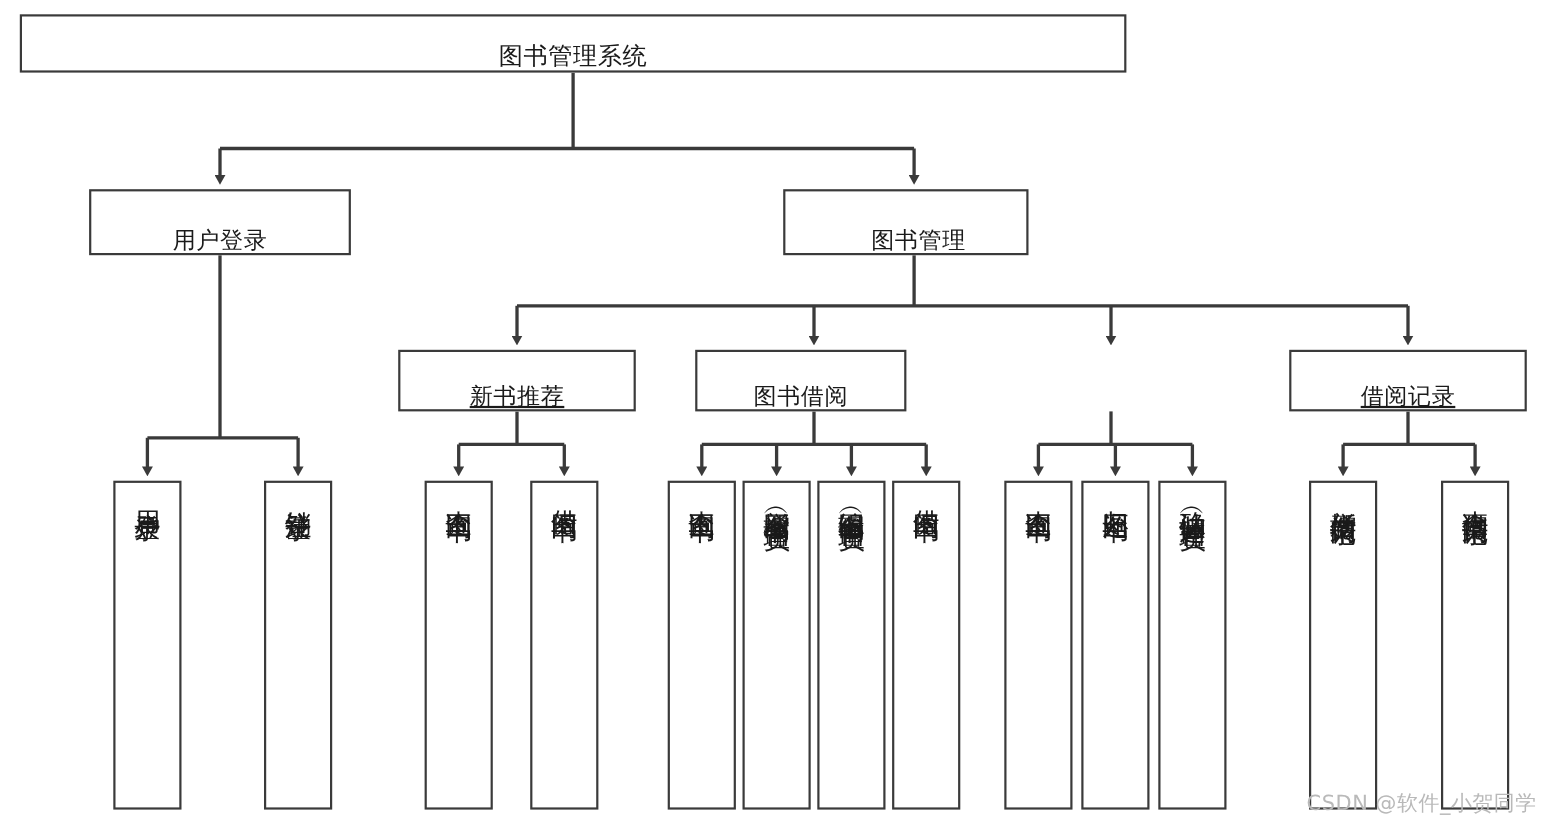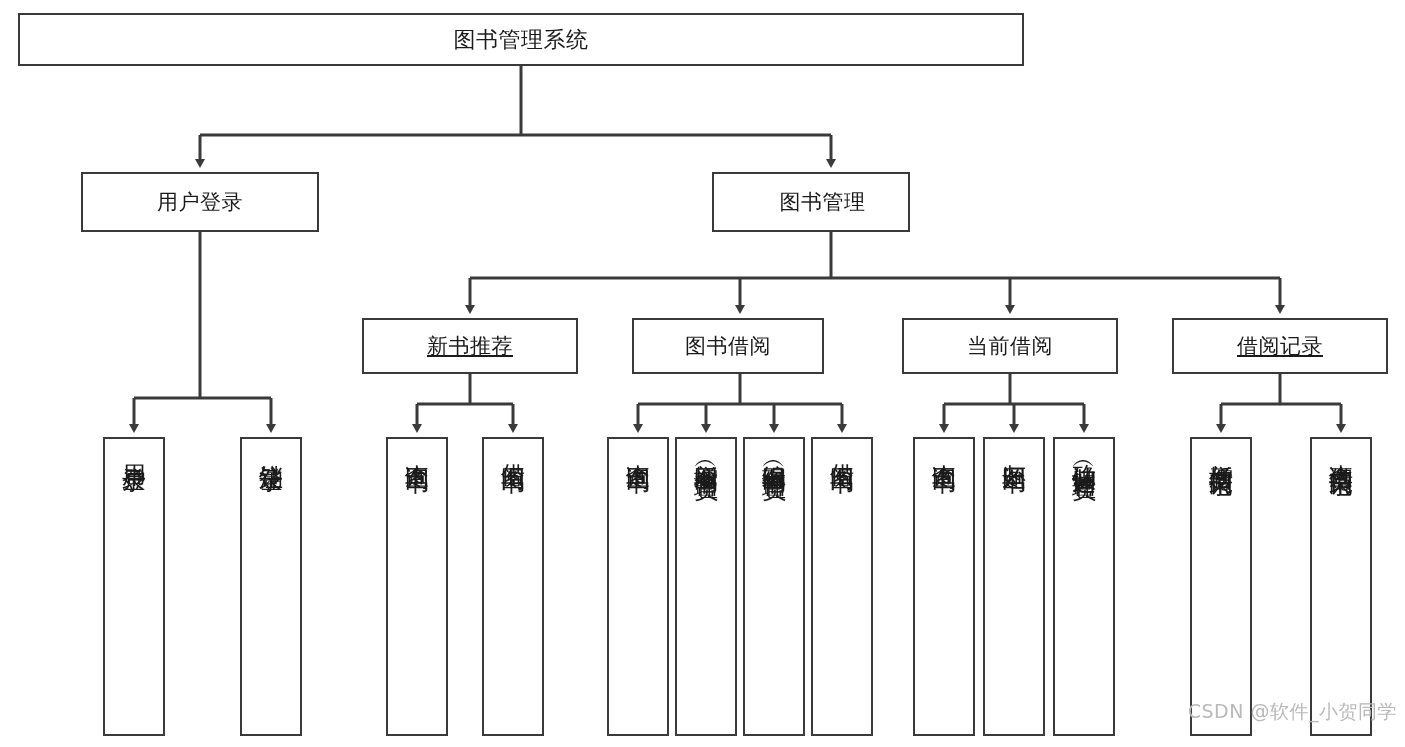--- a/index.html
+++ b/index.html
@@ -24,21 +24,21 @@
     width: 1405px;
     height: 747px;
     pointer-events: none;
   }
   .node {
     position: absolute;
     box-sizing: border-box;
     background: #ffffff;
     border: 2px solid #3a3a3a;
     display: flex;
-    align-items: center;
+    align-items: flex-end;
     justify-content: center;
     color: #1a1a1a;
   }
   .node .label {
     display: block;
     text-align: center;
     line-height: 1.08;
   }
   
   .node.h .label {
@@ -60,21 +60,21 @@
     text-orientation: upright;
     font-size: 24px;
     line-height: 1.0;
     letter-spacing: 2px;
     white-space: nowrap;
     height: auto;
   }
   .watermark {
     position: absolute;
     right: 8px;
-    bottom: 22px;
+    bottom: 4px;
     font-size: 19px;
     color: #b9b9b9;
     white-space: nowrap;
     letter-spacing: 0.5px;
   }
 </style>
 </head>
 <body>
 
 <div id="canvas">
@@ -129,32 +129,29 @@
     </g>
   </svg>
 
   <div class="node h root" style="left:18px;top:13px;width:1006px;height:53px;">
     <span class="label">图书管理系统</span>
   </div>
 
   <div class="node h" style="left:81px;top:172px;width:238px;height:60px;">
     <span class="label">用户登录</span>
   </div>
-  <div class="node h" style="left:712px;top:172px;width:198px;height:60px;padding-left:23px;">
+  <div class="node h" style="left:712px;top:172px;width:223px;height:60px;padding-left:23px;">
     <span class="label">图书管理</span>
   </div>
 
   <div class="node h" style="left:362px;top:318px;width:216px;height:56px;text-decoration:underline;">
     <span class="label">新书推荐</span>
   </div>
   <div class="node h" style="left:632px;top:318px;width:192px;height:56px;">
     <span class="label">图书借阅</span>
-  </div>
-  <div class="node h" style="left:902px;top:318px;width:216px;height:56px;">
-    <span class="label">当前借阅</span>
   </div>
   <div class="node h" style="left:1172px;top:318px;width:216px;height:56px;text-decoration:underline;">
     <span class="label">借阅记录</span>
   </div>
 
   <div class="node v" style="left:103px;top:437px;width:62px;height:299px;">
     <span class="label">用户登录</span>
   </div>
   <div class="node v" style="left:240px;top:437px;width:62px;height:299px;">
     <span class="label">注销登录</span>

